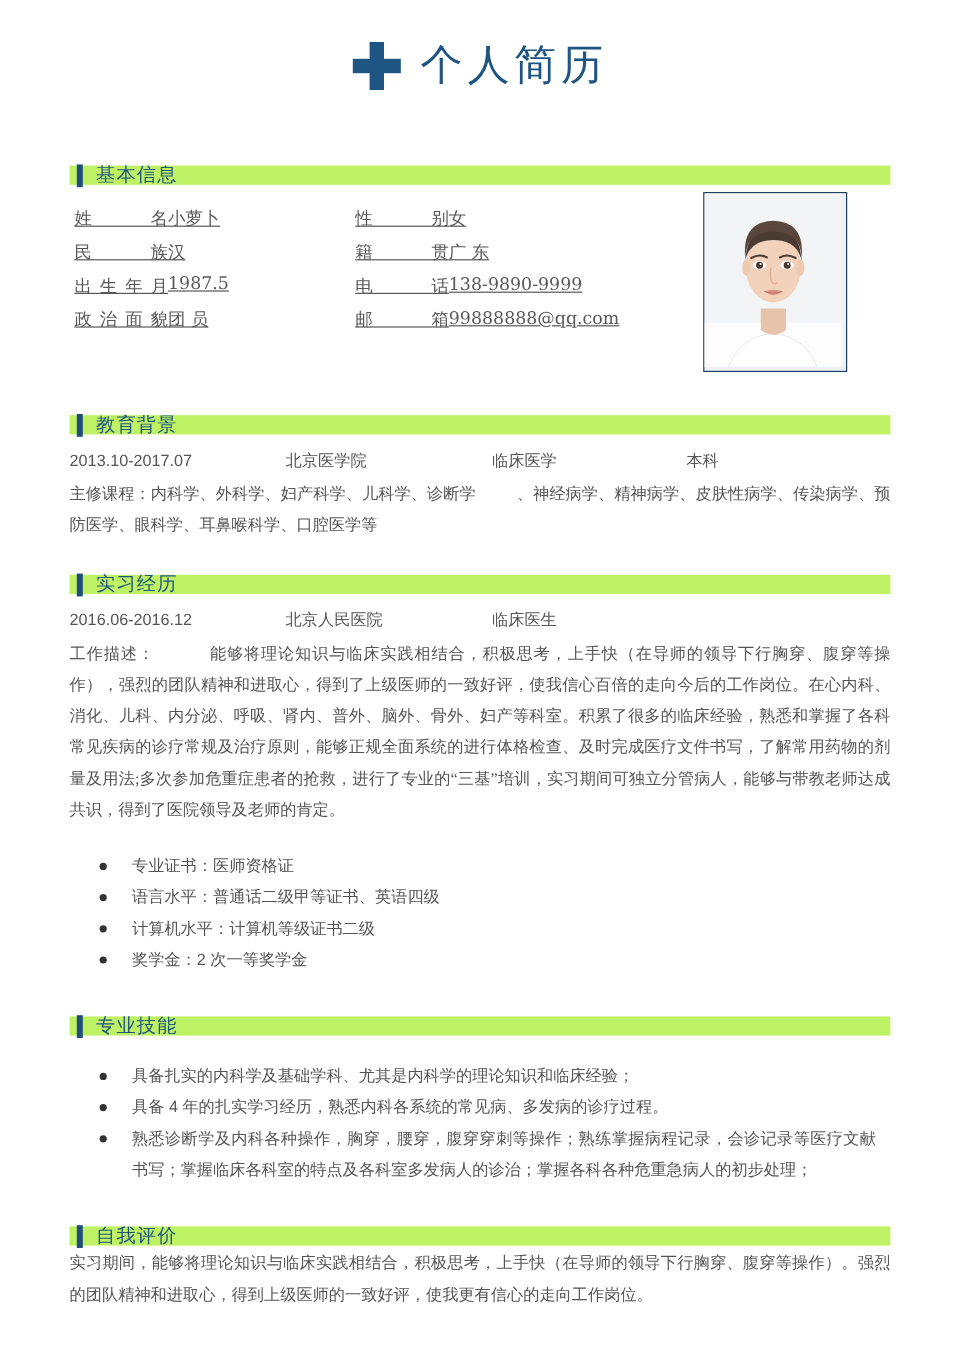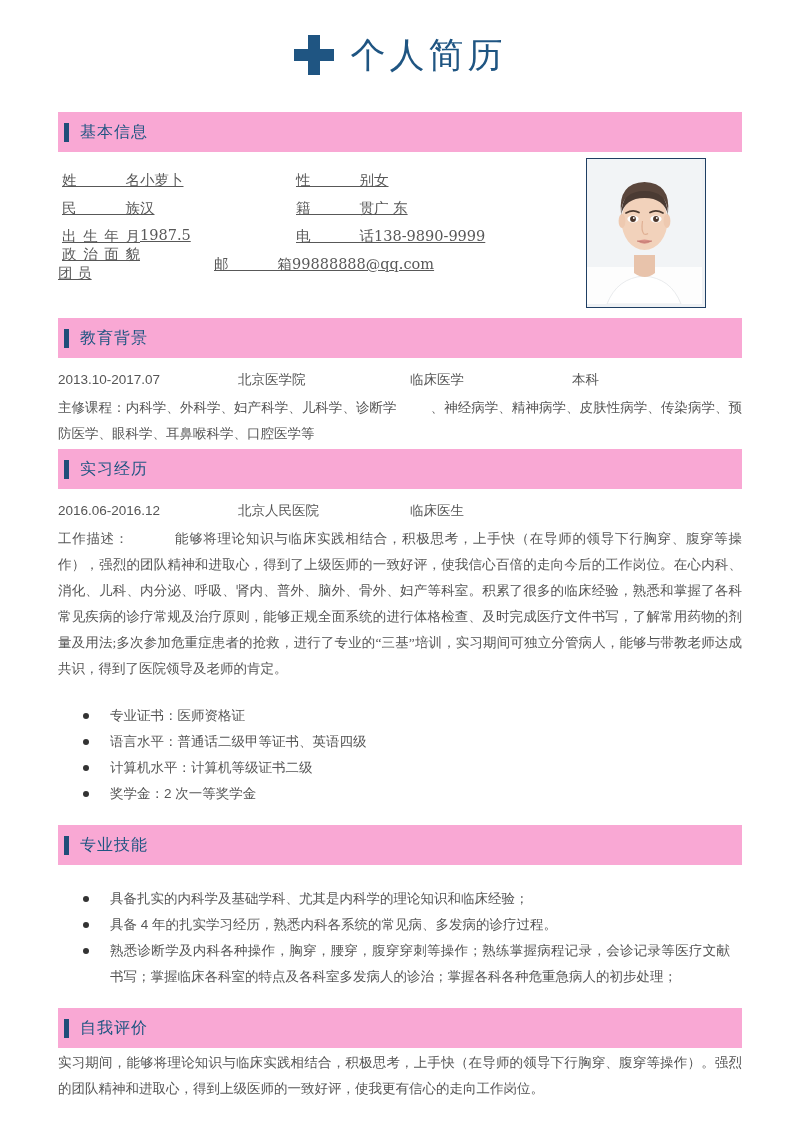--- a/index.html
+++ b/index.html
@@ -55,25 +55,25 @@
   .doc-title {
     font-family: "DejaVu Serif", "Liberation Serif", serif;
     font-size: 35px;
     letter-spacing: 4px;
     color: #1f5582;
     line-height: 1;
   }
 
   
   .section-head {
-    background: #f9a8d4;
-    height: 40px;
+    background: #bef264;
+    height: 16px;
     display: flex;
     align-items: center;
-    margin-top: 2px;
+    margin-top: 28px;
   }
   .section-bar {
     width: 5px;
     height: 19px;
     background: #1f4e79;
     margin: 0 11px 0 6px;
     flex: 0 0 auto;
   }
   .section-title {
     font-family: "DejaVu Serif", "Liberation Serif", serif;
@@ -220,21 +220,21 @@
         <span class="col-a" style="display:flex;">
             <span class="lbl">出生年月</span>
             <span class="val">1987.5</span>
           </span>
         <span class="col-b">
             <span class="lbl">电　话</span>
             <span class="val">138-9890-9999</span>
           </span>
       </div>
       <div class="info-row">
-        <span class="col-a" style="display:flex;flex-direction:column;">
+        <span class="col-a" style="display:flex;">
             <span class="lbl">政治面貌</span>
             <span class="val">团 员</span>
           </span>
         <span class="col-b">
             <span class="lbl">邮　箱</span>
             <span class="val">99888888@qq.com</span>
           </span>
       </div>
     </div>
 

